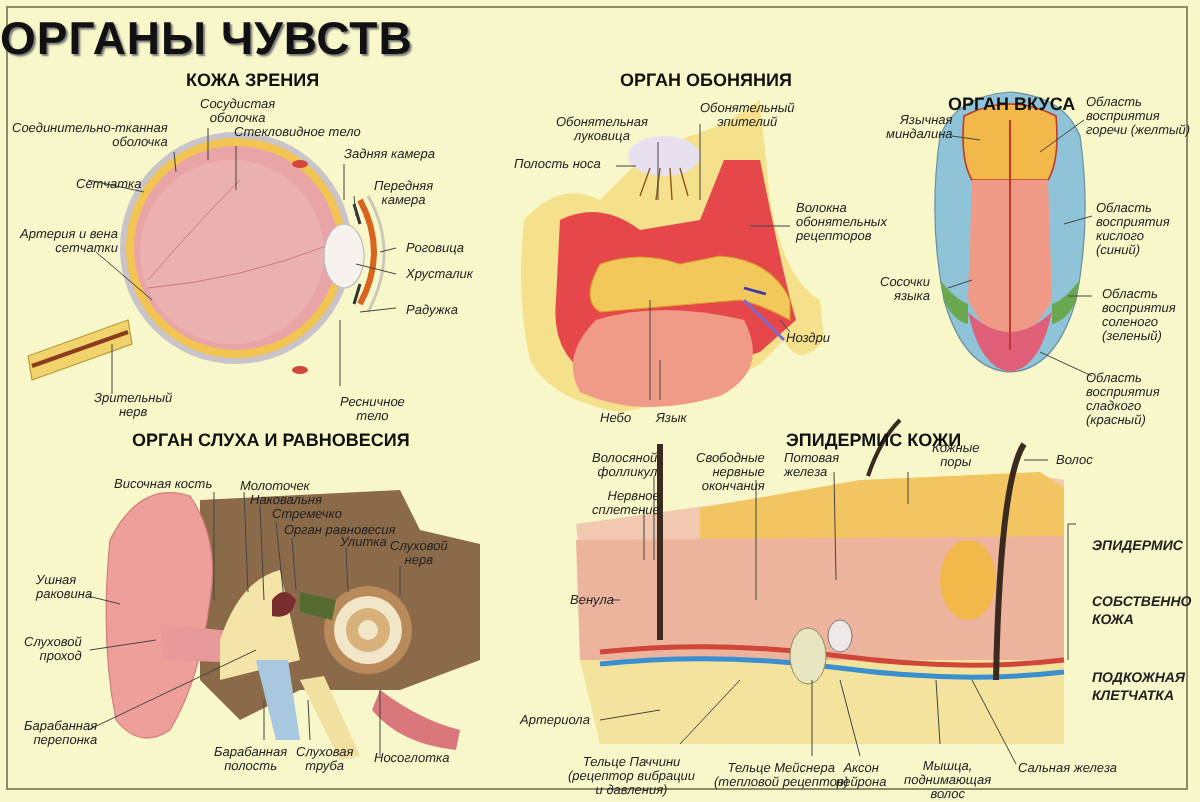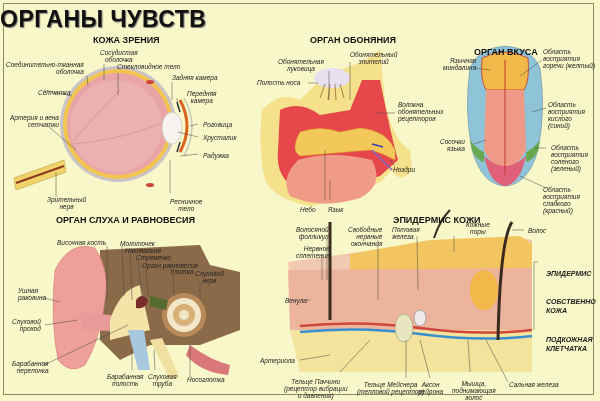--- a/index.html
+++ b/index.html
@@ -202,21 +202,21 @@
 языка</div>
 <div class="lbl" style="left:551px;top:144px;">Область
 восприятия
 соленого
 (зеленый)</div>
 <div class="lbl" style="left:543px;top:186px;">Область
 восприятия
 сладкого
 (красный)</div>
 
-<div class="sec" style="left:56px;top:215px;">ОРГАН СЛУХА И РАВНОВЕСИЯ</div>
+<div class="sec" style="left:66px;top:215px;">ОРГАН СЛУХА И РАВНОВЕСИЯ</div>
 <div class="lbl" style="left:57px;top:239px;">Височная кость</div>
 <div class="lbl" style="left:120px;top:240px;">Молоточек</div>
 <div class="lbl" style="left:125px;top:247px;">Наковальня</div>
 <div class="lbl" style="left:136px;top:254px;">Стремечко</div>
 <div class="lbl" style="left:142px;top:262px;">Орган равновесия</div>
 <div class="lbl" style="left:170px;top:268px;">Улитка</div>
 <div class="lbl c" style="left:195px;top:270px;">Слуховой
 нерв</div>
 <div class="lbl" style="left:18px;top:287px;">Ушная
 раковина</div>

